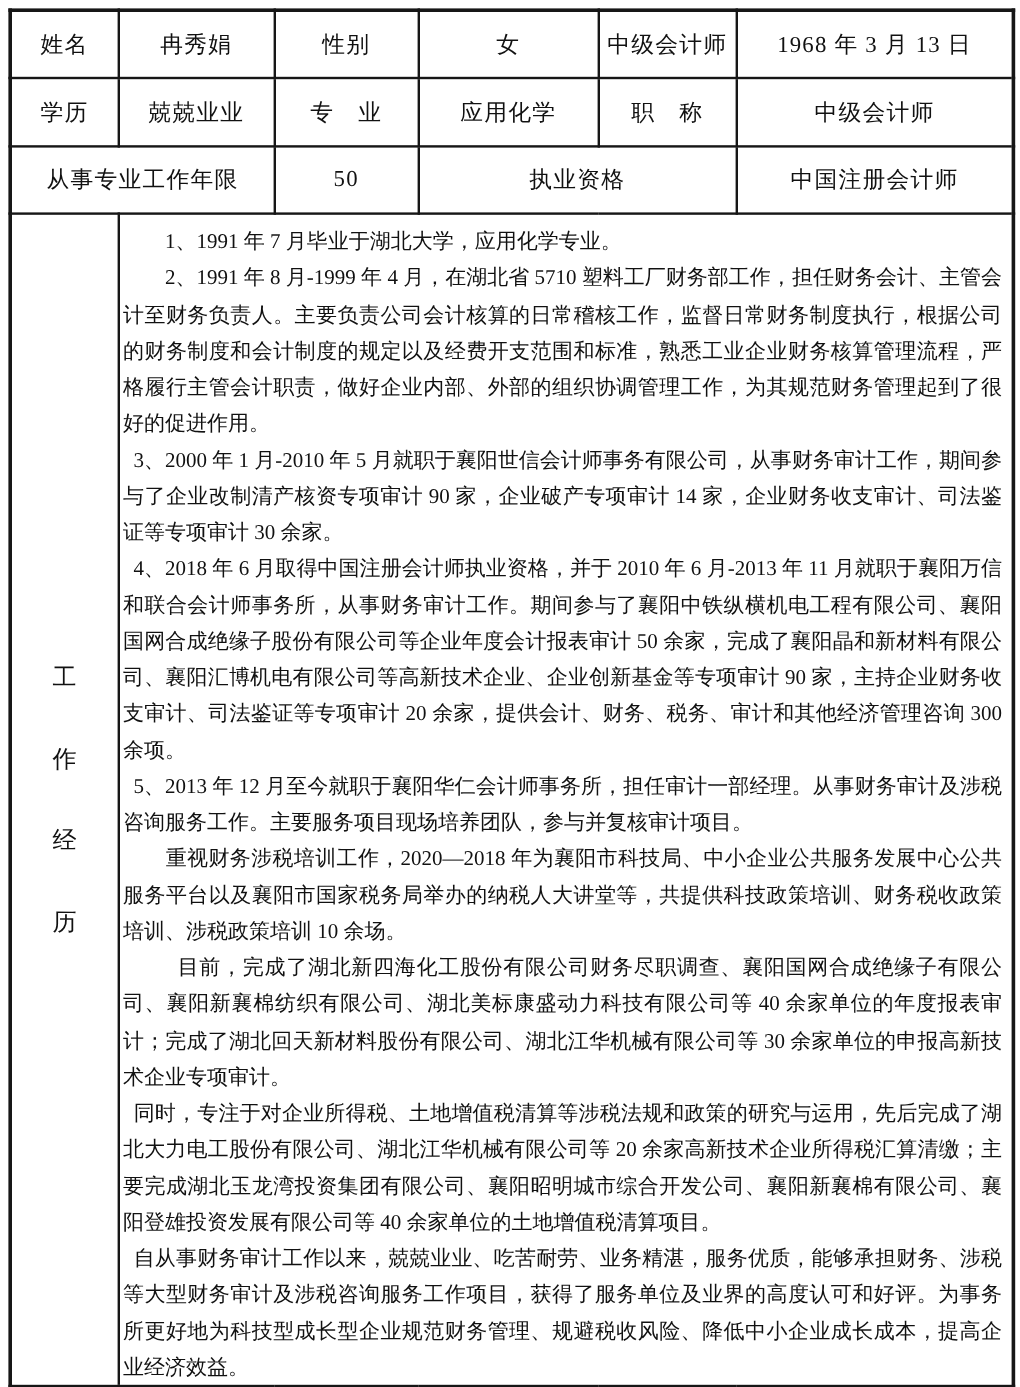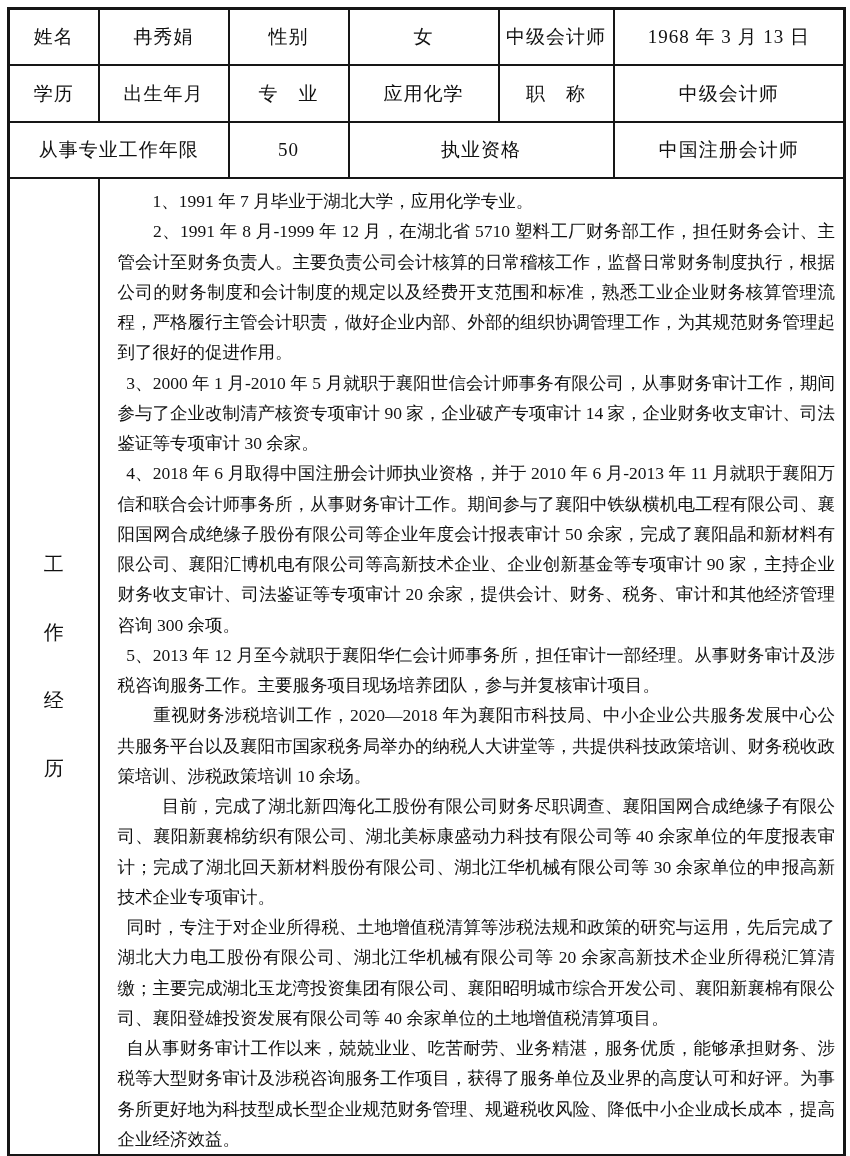--- a/index.html
+++ b/index.html
@@ -38,21 +38,21 @@
     flex-direction: column;
     align-items: center;
     justify-content: center;
     gap: 41px;
     font-size: 20px;
     letter-spacing: 0;
   }
   td.body-cell {
     text-align: left;
     vertical-align: top;
-    padding: 7px 8px 0 18px;
+    padding: 7px 8px 0 3px;
     letter-spacing: 0;
   }
   td.body-cell p {
     margin: 0;
     font-size: 17.5px;
     line-height: 30.25px;
     text-align: justify;
     text-justify: inter-ideograph;
     word-break: break-all;
   }
@@ -74,21 +74,21 @@
         <tr class="r1">
       <td>姓名</td>
       <td>冉秀娟</td>
       <td>性别</td>
       <td>女</td>
       <td>中级会计师</td>
       <td>1968 年 3 月 13 日</td>
     </tr>
     <tr class="r2">
       <td>学历</td>
-      <td>出生年月</td>
+      <td>兢兢业业</td>
       <td>专　业</td>
       <td>应用化学</td>
       <td>职　称</td>
       <td>中级会计师</td>
     </tr>
     <tr class="r3">
       <td colspan="2">从事专业工作年限</td>
       <td>50</td>
       <td colspan="2">执业资格</td>
       <td>中国注册会计师</td>
@@ -97,21 +97,21 @@
       <td class="vlabel">
         <div class="vlabel-inner">
           <span>工</span>
           <span>作</span>
           <span>经</span>
           <span>历</span>
         </div>
       </td>
       <td colspan="5" class="body-cell">
         <p>　　1、1991 年 7 月毕业于湖北大学，应用化学专业。</p>
-        <p>　　2、1991 年 8 月-1999 年 12 月，在湖北省 5710 塑料工厂财务部工作，担任财务会计、主管会计至财务负责人。主要负责公司会计核算的日常稽核工作，监督日常财务制度执行，根据公司的财务制度和会计制度的规定以及经费开支范围和标准，熟悉工业企业财务核算管理流程，严格履行主管会计职责，做好企业内部、外部的组织协调管理工作，为其规范财务管理起到了很好的促进作用。</p>
+        <p>　　2、1991 年 8 月-1999 年 4 月，在湖北省 5710 塑料工厂财务部工作，担任财务会计、主管会计至财务负责人。主要负责公司会计核算的日常稽核工作，监督日常财务制度执行，根据公司的财务制度和会计制度的规定以及经费开支范围和标准，熟悉工业企业财务核算管理流程，严格履行主管会计职责，做好企业内部、外部的组织协调管理工作，为其规范财务管理起到了很好的促进作用。</p>
         <p> 3、2000 年 1 月-2010 年 5 月就职于襄阳世信会计师事务有限公司，从事财务审计工作，期间参与了企业改制清产核资专项审计 90 家，企业破产专项审计 14 家，企业财务收支审计、司法鉴证等专项审计 30 余家。</p>
         <p> 4、2018 年 6 月取得中国注册会计师执业资格，并于 2010 年 6 月-2013 年 11 月就职于襄阳万信和联合会计师事务所，从事财务审计工作。期间参与了襄阳中铁纵横机电工程有限公司、襄阳国网合成绝缘子股份有限公司等企业年度会计报表审计 50 余家，完成了襄阳晶和新材料有限公司、襄阳汇博机电有限公司等高新技术企业、企业创新基金等专项审计 90 家，主持企业财务收支审计、司法鉴证等专项审计 20 余家，提供会计、财务、税务、审计和其他经济管理咨询 300 余项。</p>
         <p> 5、2013 年 12 月至今就职于襄阳华仁会计师事务所，担任审计一部经理。从事财务审计及涉税咨询服务工作。主要服务项目现场培养团队，参与并复核审计项目。</p>
         <p>　　重视财务涉税培训工作，2020—2018 年为襄阳市科技局、中小企业公共服务发展中心公共服务平台以及襄阳市国家税务局举办的纳税人大讲堂等，共提供科技政策培训、财务税收政策培训、涉税政策培训 10 余场。</p>
         <p>　　 目前，完成了湖北新四海化工股份有限公司财务尽职调查、襄阳国网合成绝缘子有限公司、襄阳新襄棉纺织有限公司、湖北美标康盛动力科技有限公司等 40 余家单位的年度报表审计；完成了湖北回天新材料股份有限公司、湖北江华机械有限公司等 30 余家单位的申报高新技术企业专项审计。</p>
         <p> 同时，专注于对企业所得税、土地增值税清算等涉税法规和政策的研究与运用，先后完成了湖北大力电工股份有限公司、湖北江华机械有限公司等 20 余家高新技术企业所得税汇算清缴；主要完成湖北玉龙湾投资集团有限公司、襄阳昭明城市综合开发公司、襄阳新襄棉有限公司、襄阳登雄投资发展有限公司等 40 余家单位的土地增值税清算项目。</p>
         <p> 自从事财务审计工作以来，兢兢业业、吃苦耐劳、业务精湛，服务优质，能够承担财务、涉税等大型财务审计及涉税咨询服务工作项目，获得了服务单位及业界的高度认可和好评。为事务所更好地为科技型成长型企业规范财务管理、规避税收风险、降低中小企业成长成本，提高企业经济效益。</p>
       </td>
     </tr>
   </tbody>

